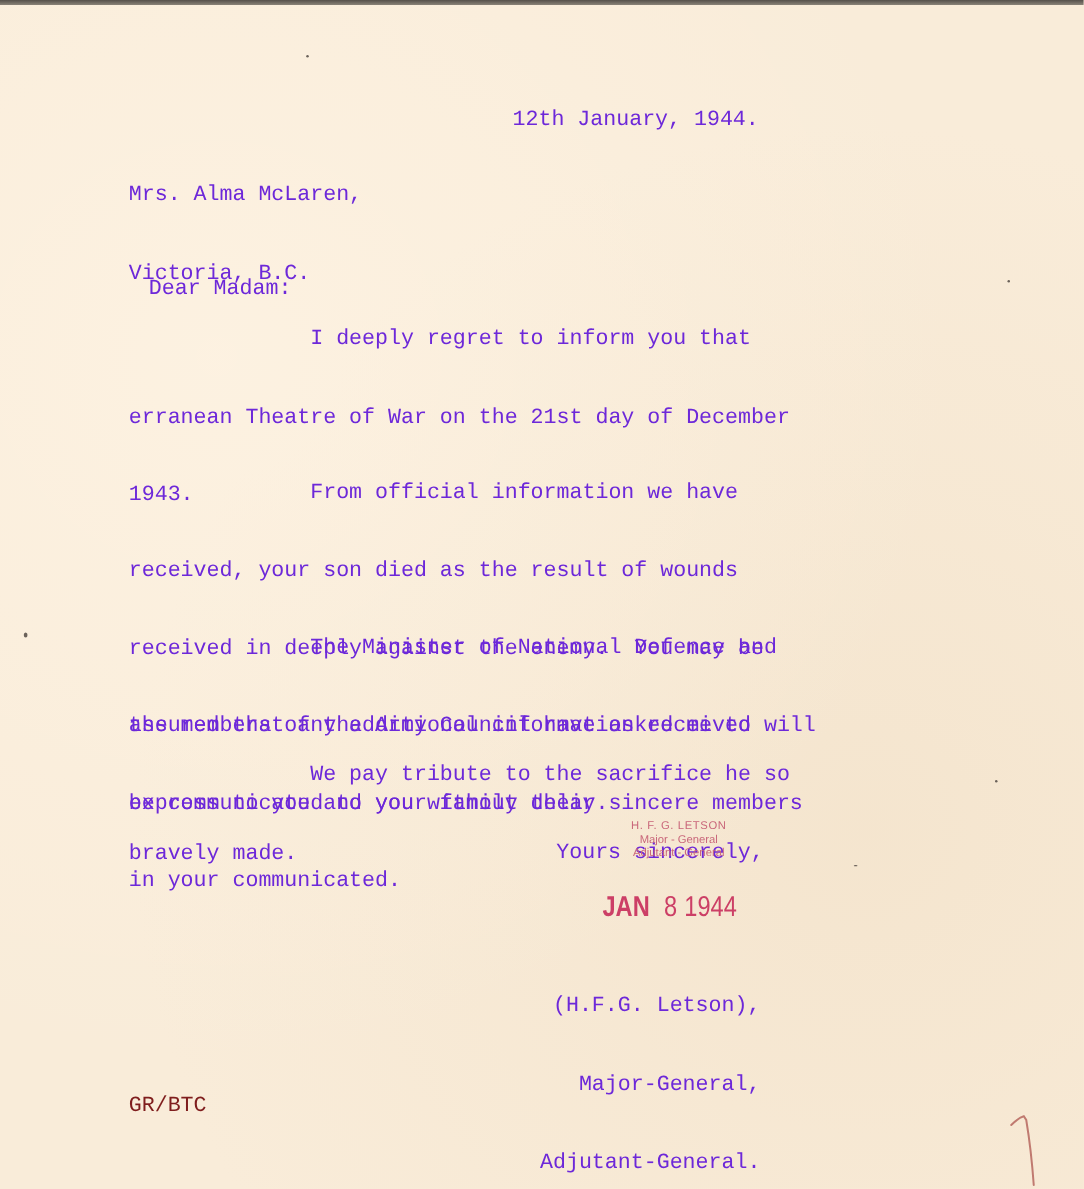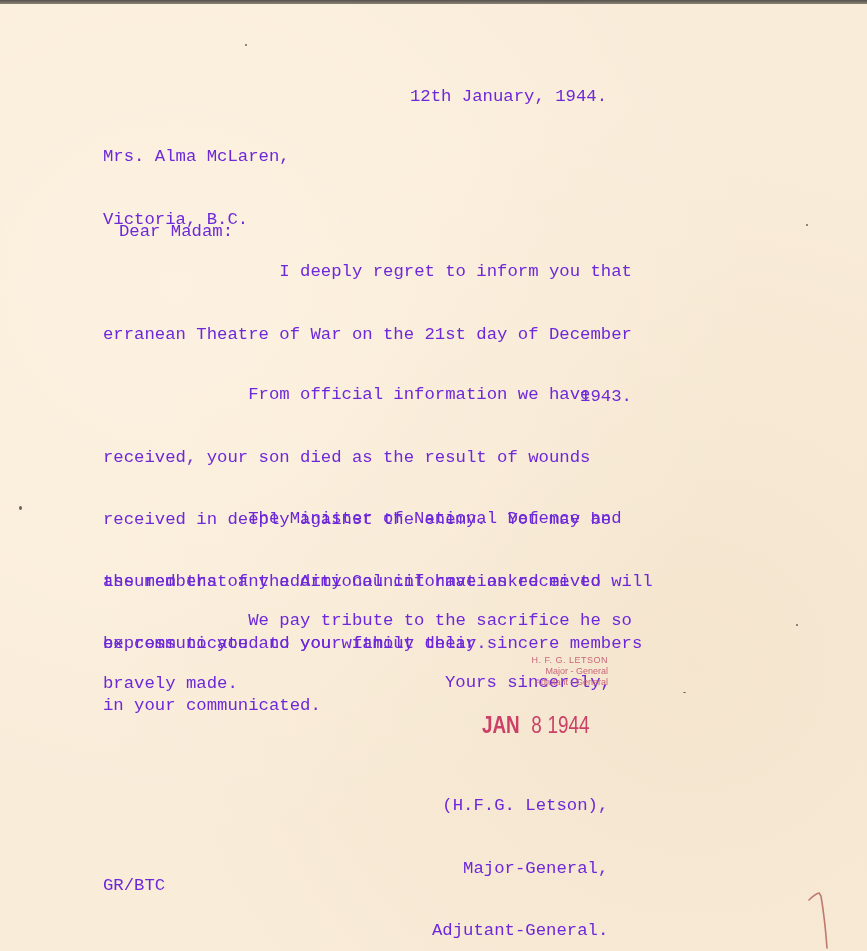--- a/index.html
+++ b/index.html
@@ -28,33 +28,33 @@
       font-size: 17.3px;
       line-height: 20.7px;
       color: #6d28d9;
       white-space: pre;
       letter-spacing: 0px;
     }
     .tw .ln { display: block; height: 20.7px; }
     .date { left: 410px; top: 46px; }
     .address { left: 103px; top: 106px; }
     .salutation { left: 103px; top: 181px; margin-left: 16px; }
-    .para1 { left: 103px; top: 221px; text-align: right; }
+    .para1 { left: 103px; top: 221px; }
     .para2 { left: 103px; top: 344px; }
     .para3 { left: 103px; top: 468px; }
     .para4 { left: 103px; top: 570px; }
     .closing { left: 445px; top: 632px; }
     .sigblock { left: 432px; top: 755px; }
-    .initials { left: 103px; top: 835px; color: #6d28d9; }
+    .initials { left: 103px; top: 835px; color: #7f1d1d; }
 
     .stamp-name {
       position: absolute;
       left: 478px; top: 655px;
       width: 130px;
-      text-align: right;
+      text-align: center;
       font-family: "Liberation Sans", "DejaVu Sans", sans-serif;
       color: #c9667a;
       font-size: 9px;
       line-height: 11px;
     }
     .stamp-name .ln { display: block; }
     .stamp-name .ln.first { letter-spacing: 0.5px; }
     .stamp-date {
       position: absolute;
       left: 482px; top: 712px;

